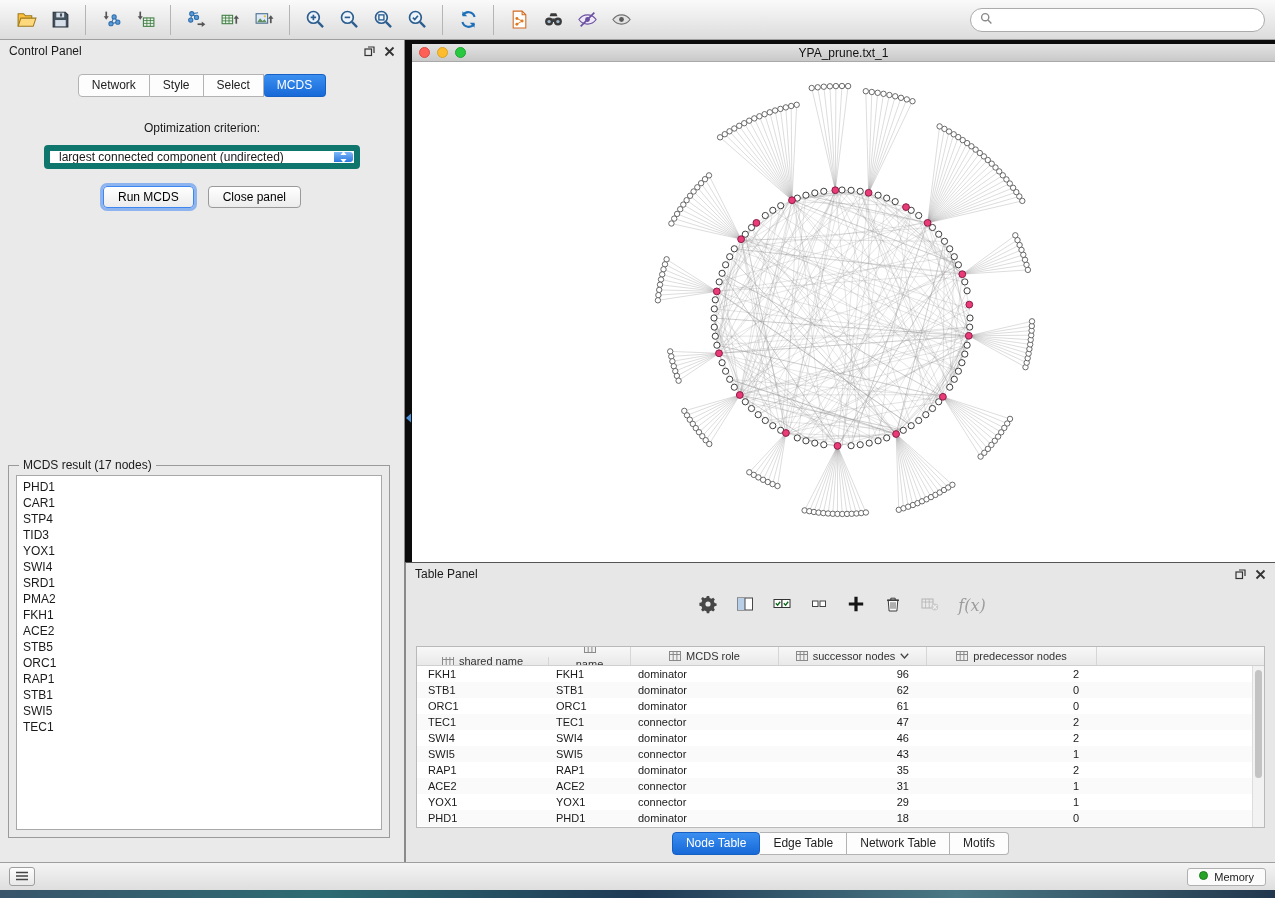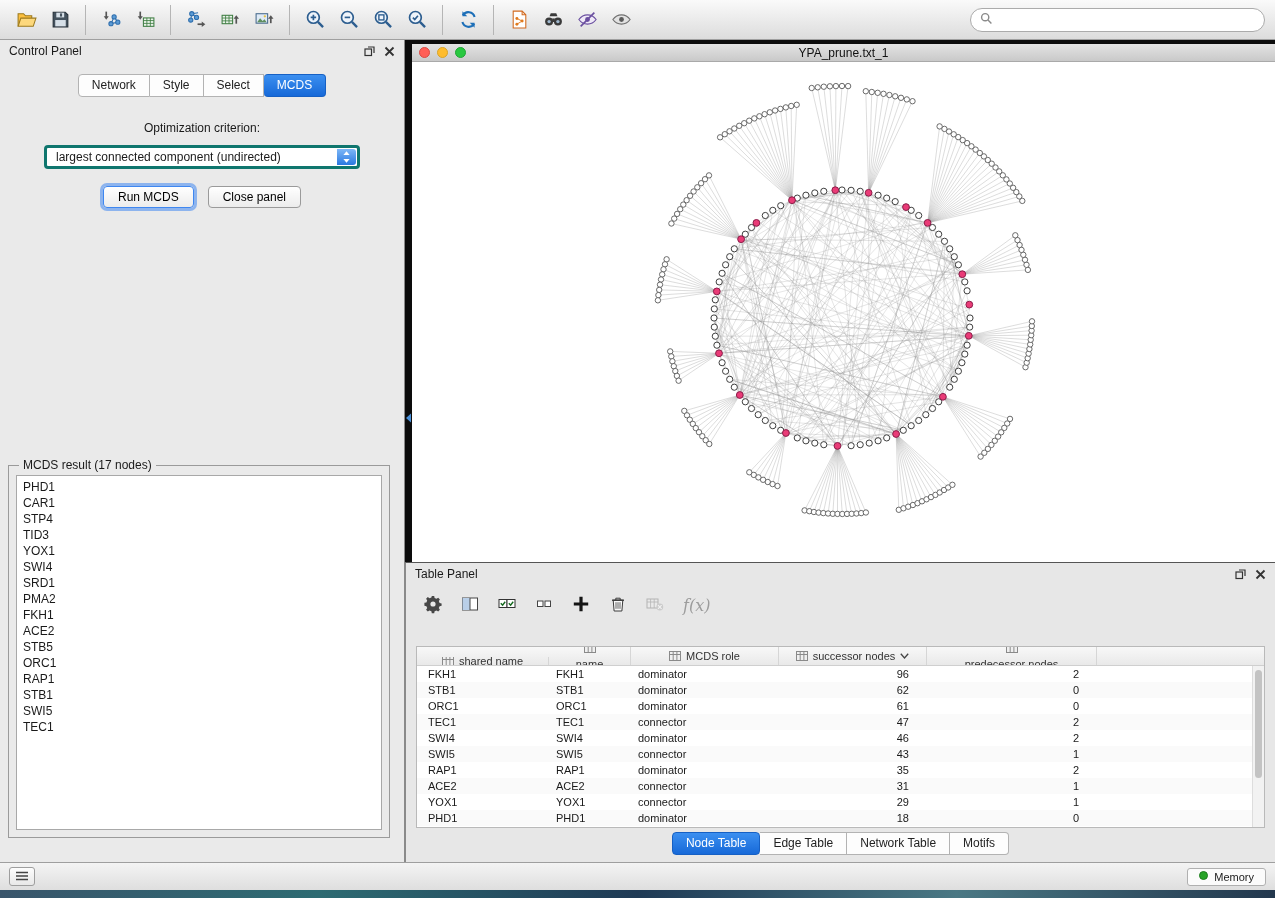--- a/index.html
+++ b/index.html
@@ -26,21 +26,21 @@
   .win-ic { margin-left:9px; display:flex; cursor:pointer; }
 
   #control-tabs { display:flex; justify-content:center; margin-top:12px; }
   .seg-tab { padding:3px 13px; background:#fdfdfd; border:1px solid #b3b3b3; border-left:none;
     font-size:12px; color:#222; cursor:pointer; line-height:15px; }
   .seg-tab:first-child { border-left:1px solid #b3b3b3; border-radius:4px 0 0 4px;text-align:center; }
   .seg-tab:last-child { border-radius:0 4px 4px 0; }
   .seg-tab.selected { background:linear-gradient(#3b8ff0,#1769d8); color:#fff; border-color:#1660c4; border-radius:4px; }
 
   #opt-label { text-align:center; margin-top:24px; font-size:12px; }
-  #criterion-select { width:316px; height:24px; margin:10px auto 0; background:#fff; border:3px solid #0f766e;
+  #criterion-select { width:316px; height:24px; margin:10px auto 0; background:#fff; border:6px solid #0f766e;
     border-radius:4px; display:flex; align-items:center; position:relative; padding:0 24px 0 9px;
     font-size:12px; cursor:pointer; white-space:nowrap; overflow:hidden; }
   .select-stepper { position:absolute; right:1px; top:1px; bottom:1px; width:19px;
     background:linear-gradient(#7db7f7,#2a78e0); border-radius:0 3px 3px 0;
     display:flex; align-items:center; justify-content:center; }
   #cp-buttons { display:flex; justify-content:center; gap:14px; margin-top:17px; }
   .cp-btn { padding:3px 14px; font-size:12px; background:linear-gradient(#ffffff,#ececec);
     border:1px solid #9a9a9a; border-radius:4px; cursor:pointer; }
   .cp-btn.focus { box-shadow:0 0 0 3px rgba(63,135,240,0.55); border-color:#3f87f0; }
 
@@ -56,21 +56,21 @@
   #net-titlebar { height:18px; background:linear-gradient(#e3e3e3,#c9c9c9); border-bottom:1px solid #a9a9a9;
     display:flex; align-items:center; padding:0 7px; position:relative; }
   .traffic { width:11px; height:11px; border-radius:50%; margin-right:7px; cursor:pointer; }
   #net-title { position:absolute; left:0; right:0; text-align:center; font-size:12px; color:#111; pointer-events:none; }
   #net-canvas { position:absolute; top:18px; left:0; right:0; bottom:0; background:#fff; overflow:hidden; }
   #splitter-arrow { position:absolute; left:0; top:372px; width:7px; height:10px; cursor:pointer; }
 
   
   #table-panel { position:absolute; left:405px; top:562px; right:0; bottom:36px;
     background:#e7e7e7; border-left:1px solid #8a8a8a; border-top:1px solid #555; }
-  #tp-toolbar { display:flex; align-items:center; gap:11px; padding:7px 14px 0; }
+  #tp-toolbar { display:flex; align-items:center; gap:11px; padding:7px 14px 0;justify-content:center; }
   .tp-ic { width:26px; height:26px; display:flex; align-items:center; justify-content:center; cursor:pointer; border-radius:3px; }
   .tp-ic svg { width:20px; height:20px; }
   #fx-label { font-family:"DejaVu Serif", serif; font-style:italic; color:#9c9c9c; font-size:16px; margin-left:4px; }
 
   #node-table { position:absolute; left:10px; right:10px; top:83px; bottom:34px; background:#fff;
     border:1px solid #b9b9b9; overflow:hidden; }
   #nt-header { display:flex; height:19px; background:linear-gradient(#f8f8f8,#e9e9e9);
     border-bottom:1px solid #cfcfcf; font-size:11px; color:#333; }
   .th { display:flex; align-items:center; justify-content:center; gap:5px;
     border-right:1px solid #d6d6d6; overflow:hidden; white-space:nowrap; cursor:pointer; }
@@ -1131,21 +1131,21 @@
               <line x1="0.5" y1="3.5" x2="11.5" y2="3.5" stroke="#8a8a8a"></line>
             </svg>
           </span>
           <span>successor nodes</span>
           <span style="display:flex">
             <svg width="9" height="6" viewBox="0 0 9 6">
               <path d="M0.8 0.8L4.5 5l3.7-4.2" fill="none" stroke="#444" stroke-width="1.3"></path>
             </svg>
           </span>
         </div>
-        <div class="th" style="width: 170px; flex-direction: column;">
+        <div class="th" style="width: 170px;">
           <span style="display:flex">
             <svg width="12" height="10" viewBox="0 0 12 10">
               <rect x="0.5" y="0.5" width="11" height="9" fill="#f0f0f0" stroke="#8a8a8a"></rect>
               <line x1="4.2" y1="0.5" x2="4.2" y2="9.5" stroke="#8a8a8a"></line>
               <line x1="7.9" y1="0.5" x2="7.9" y2="9.5" stroke="#8a8a8a"></line>
               <line x1="0.5" y1="3.5" x2="11.5" y2="3.5" stroke="#8a8a8a"></line>
             </svg>
           </span>
           <span>predecessor nodes</span>
         </div>

